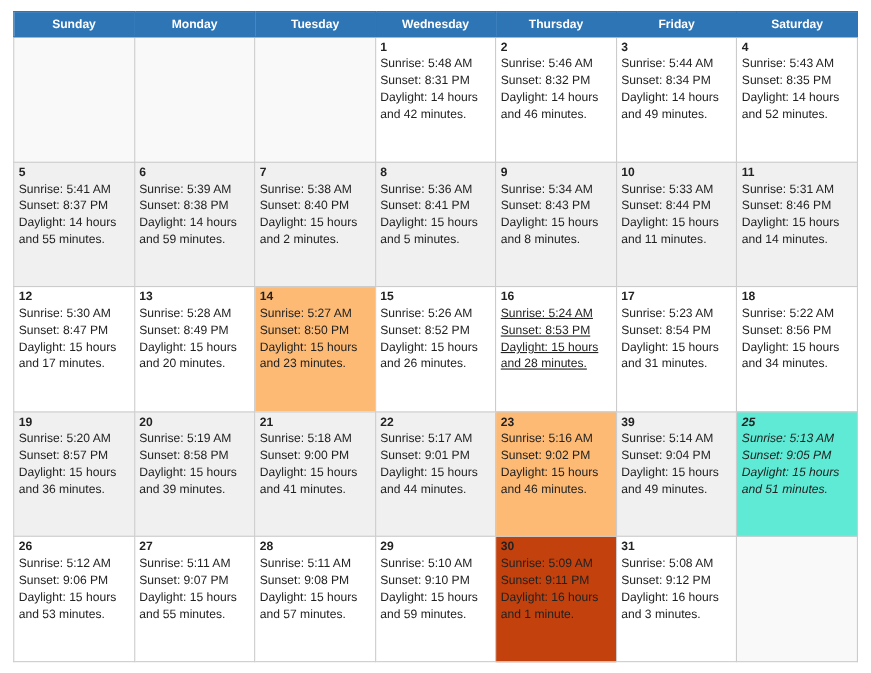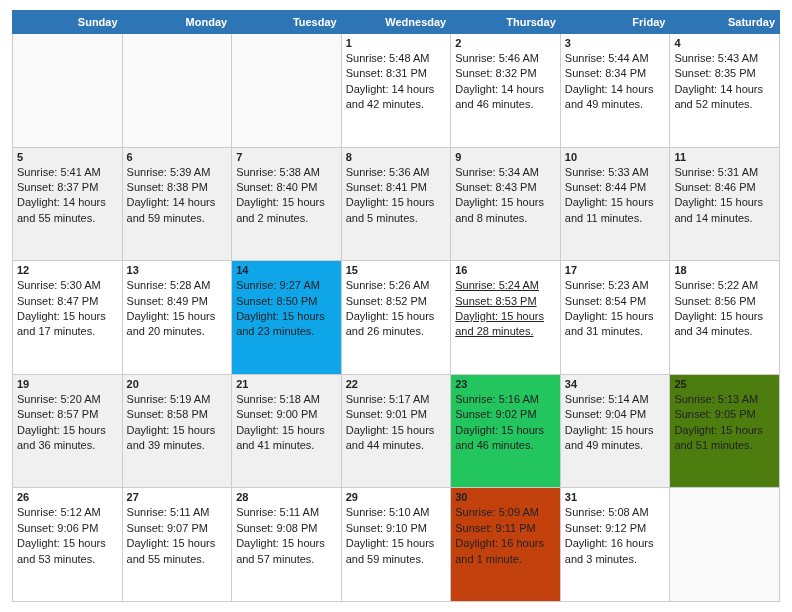--- a/index.html
+++ b/index.html
@@ -59,21 +59,21 @@
       border-collapse: collapse;
       width: 100%;
       table-layout: fixed;
     }
     .calendar th {
       background: #2e75b6;
       color: #fff;
       font-size: 11px;
       font-weight: bold;
       padding: 5px 4px;
-      text-align: right;
+      text-align: center;
       border: 1px solid #2e75b6;
     }
     .calendar td {
       border: 1px solid #ccc;
       vertical-align: top;
       padding: 3px 4px;
       font-size: 9.5px;
       color: #222;
       height: 80px;
     }
@@ -208,23 +208,23 @@
 Daylight: 15 hours
 and 17 minutes.</div>
           </td>
           <td style="background: rgb(255, 255, 255);">
             <span class="day-num">13</span>
             <div class="day-info" style="white-space: pre-line;">Sunrise: 5:28 AM
 Sunset: 8:49 PM
 Daylight: 15 hours
 and 20 minutes.</div>
           </td>
-          <td style="background: #0ea5e9;">
+          <td style="background: #fdba74;">
             <span class="day-num">14</span>
-            <div class="day-info" style="white-space: pre-line;">Sunrise: 9:27 AM
+            <div class="day-info" style="white-space: pre-line;">Sunrise: 5:27 AM
 Sunset: 8:50 PM
 Daylight: 15 hours
 and 23 minutes.</div>
           </td>
           <td style="background: rgb(255, 255, 255);">
             <span class="day-num">15</span>
             <div class="day-info" style="white-space: pre-line;">Sunrise: 5:26 AM
 Sunset: 8:52 PM
 Daylight: 15 hours
 and 26 minutes.</div>
@@ -273,35 +273,35 @@
 Daylight: 15 hours
 and 41 minutes.</div>
           </td>
           <td style="background: rgb(240, 240, 240);">
             <span class="day-num">22</span>
             <div class="day-info" style="white-space: pre-line;">Sunrise: 5:17 AM
 Sunset: 9:01 PM
 Daylight: 15 hours
 and 44 minutes.</div>
           </td>
-          <td style="background: #22c55e;">
+          <td style="background: #fdba74;">
             <span class="day-num">23</span>
             <div class="day-info" style="white-space: pre-line;">Sunrise: 5:16 AM
 Sunset: 9:02 PM
 Daylight: 15 hours
 and 46 minutes.</div>
           </td>
           <td style="background: rgb(240, 240, 240);">
-            <span class="day-num">34</span>
+            <span class="day-num">39</span>
             <div class="day-info" style="white-space: pre-line;">Sunrise: 5:14 AM
 Sunset: 9:04 PM
 Daylight: 15 hours
 and 49 minutes.</div>
           </td>
-          <td style="background: #4d7c0f;">
+          <td style="background: #5eead4; font-style: italic;">
             <span class="day-num">25</span>
             <div class="day-info" style="white-space: pre-line;">Sunrise: 5:13 AM
 Sunset: 9:05 PM
 Daylight: 15 hours
 and 51 minutes.</div>
           </td>
         </tr>
         <tr>
           <td style="background: rgb(255, 255, 255);">
             <span class="day-num">26</span>

